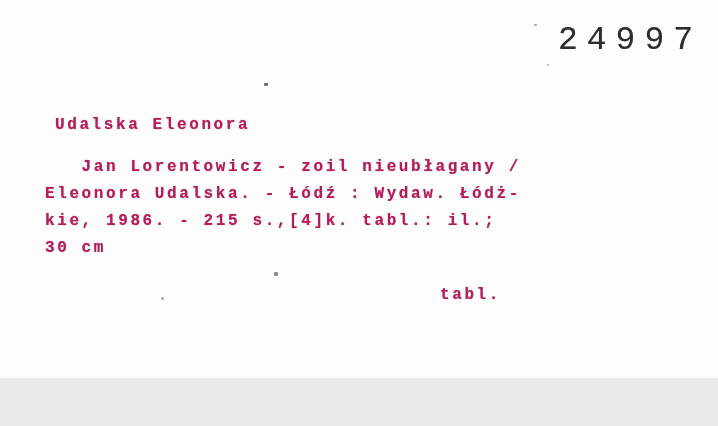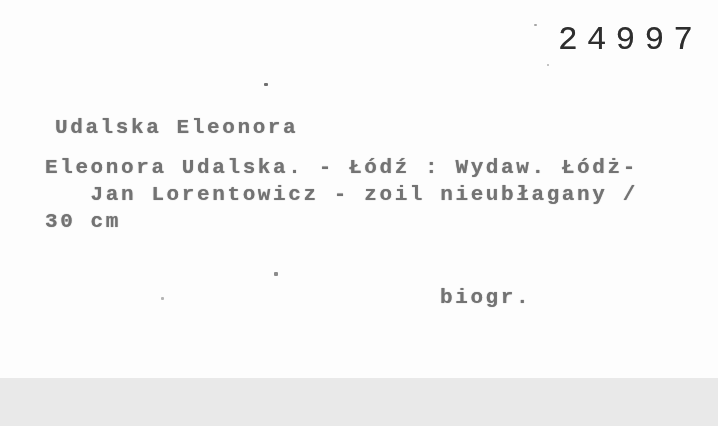--- a/index.html
+++ b/index.html
@@ -6,22 +6,22 @@
   .card{
     position:relative;
     width:718px;height:378px;
     background:#fdfdfd;
     overflow:hidden;
     font-family:"Liberation Mono","DejaVu Sans Mono",monospace;
   }
   
   .type{
     font-weight:700;
-    color:#737373;
-    font-size:21px;
+    color:#be185d;
+    font-size:16px;
     letter-spacing:2.6px;
     text-shadow:0 0 1px rgba(20,20,20,.45);
     white-space:pre;
   }
   .accession{
     position:absolute;left:558px;top:22px;
     font-size:33px;font-weight:400;
     letter-spacing:9px;color:#2e2e2e;
     text-shadow:0 0 .5px rgba(40,40,40,.5);
   }
@@ -40,26 +40,27 @@
 </head>
 <body>
 
 <div class="card">
 
   <div class="accession">24997</div>
 
   <div class="type heading">Udalska Eleonora</div>
 
   <div class="body-block">
+    <div class="type line">   Jan Lorentowicz - zoil nieubłagany /</div>
     <div class="type line">Eleonora Udalska. - Łódź : Wydaw. Łódż-</div>
-    <div class="type line">   Jan Lorentowicz - zoil nieubłagany /</div>
+    <div class="type line">kie, 1986. - 215 s.,[4]k. tabl.: il.;</div>
     <div class="type line">30 cm</div>
   </div>
 
-  <div class="type note">biogr.</div>
+  <div class="type note">tabl.</div>
 
   <div class="handwritten">
     <span class="sr-only">cłł</span>
     <svg width="74" height="48" viewBox="0 0 74 48">
       <g fill="none" stroke="#8d8d8d" stroke-width="2.4" stroke-linecap="round">
         <path d="M24,26 C17,25 13,30 16,33 C19,36 24,35 26,31"></path>
         <path d="M34,11 l1,3"></path>
         <path d="M36,17 C38,24 38,30 35,36 C34,38.5 31.5,38.5 31,36.5"></path>
         <path d="M49,8 l1,3"></path>
         <path d="M51,15 C53,23 53,31 50,37 C49,40 46,40 45.5,38"></path>

